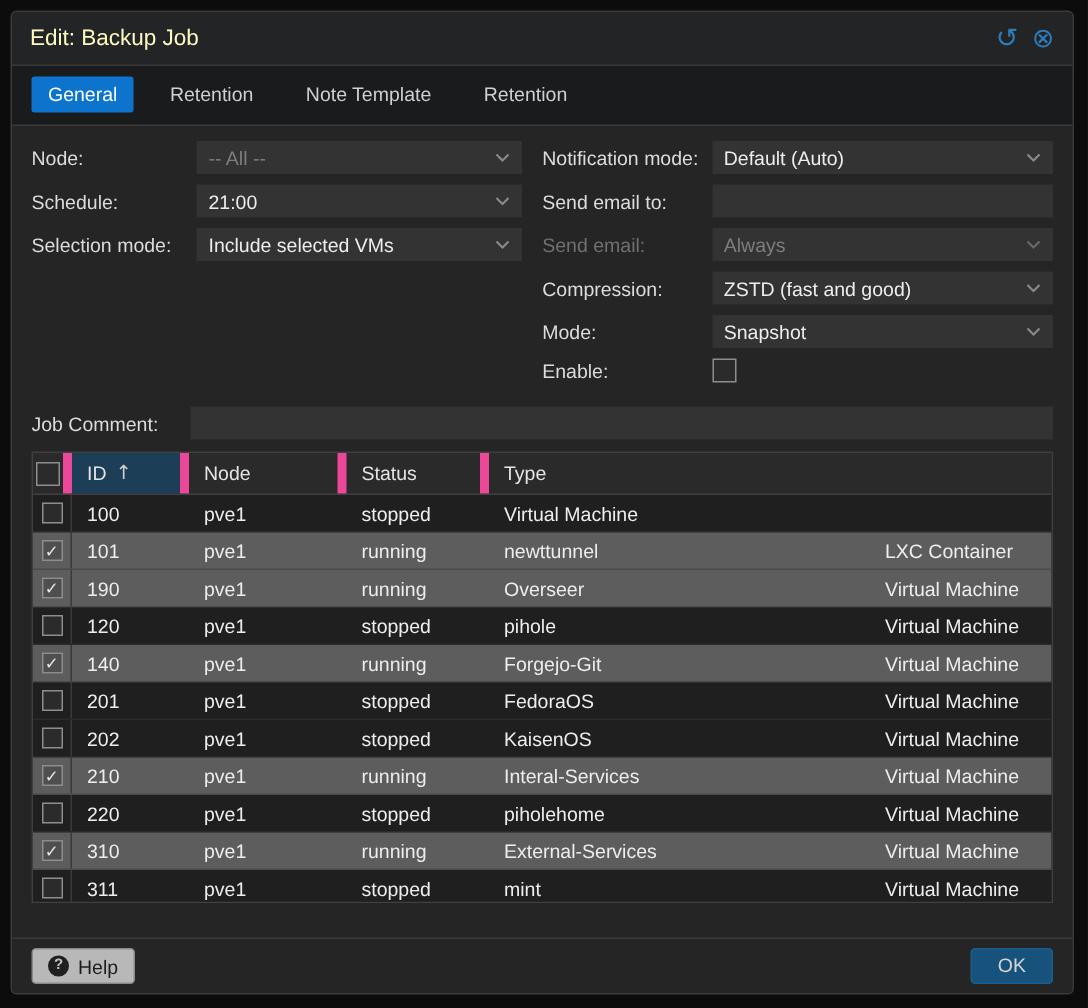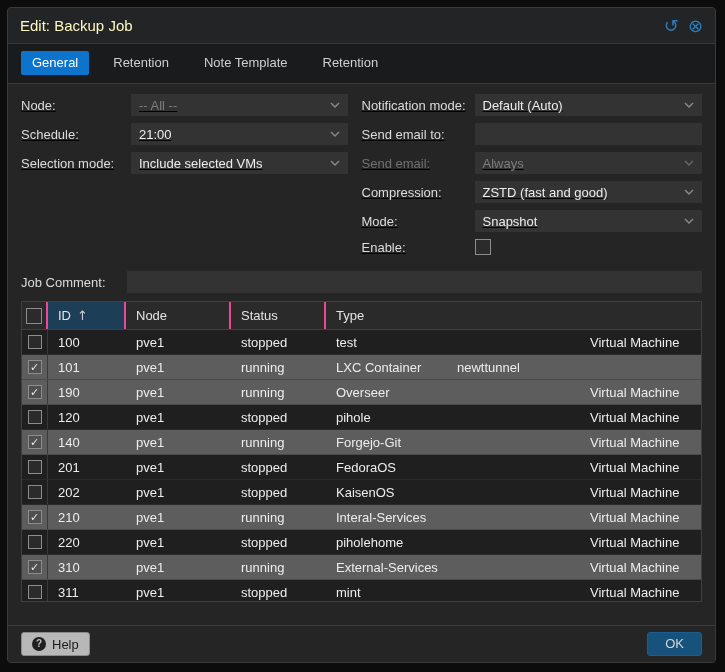--- a/index.html
+++ b/index.html
@@ -23,21 +23,21 @@
             display:flex; align-items:flex-end; padding:0 0 8px 13px; gap:13px; }
   .tab { height:24px; line-height:24px; padding:0 11px; color:#cfcfcf;
          border-radius:2px; cursor:pointer; }
   .tab.active { background:#0d74ce; color:#ffffff; }
 
   
   .body { padding:10px 13px 0 13px; }
   .form { display:flex; }
   .fcol { width:50%; }
   .fcol.left  { padding-right:14px; }
-  .field-row { display:flex; align-items:center; margin-bottom:7px;text-decoration:underline; }
+  .field-row { display:flex; align-items:center; margin-bottom:7px; }
   .flabel { width:110px; flex-shrink:0; color:#dcdcdc; line-height:15px; }
   .fcol.right .flabel { width:113px; }
   .field { flex:1; height:22px; background:#333333; display:flex; align-items:center;
            padding:0 8px; color:#ededed; white-space:nowrap; overflow:hidden; }
   .chev { margin-left:auto; flex-shrink:0; }
   .chev svg { display:block; }
   .field-row.disabled .field { color:#7d7d7d; }
   .field-row.label-disabled .flabel { color:#707070; }
   input.fld-input { flex:1; height:22px; background:#333333; border:none; outline:none;
                     color:#ededed; padding:0 8px; font:13px "Liberation Sans",sans-serif; }
@@ -47,21 +47,21 @@
   .enable-row { margin-bottom:0; }
 
   
   .comment-row { display:flex; align-items:center; margin-top:16px; margin-bottom:8px; }
   .comment-row .flabel { width:106px; }
 
   
   .grid { border:1px solid #404040; height:301px; overflow:hidden; background:#1c1c1c; }
   .ghead { display:flex; height:28px; background:#2a2a2a; border-bottom:1px solid #404040; }
   .hcell { display:flex; align-items:center; padding:0 10px; color:#e4e4e4;
-           border-right:2px solid #ec4899; cursor:pointer; }
+           border-right:6px solid #ec4899; cursor:pointer; }
   .hcell:last-child { border-right:none; }
   .hcell.sorted { background:#1d3e57; }
   .sort-arrow { margin-left:6px; color:#cfcfcf; font-family:"DejaVu Sans",sans-serif; }
   .col-cb { width:26px; justify-content:center; padding:0; flex-shrink:0; }
   .col-id { width:78px; flex-shrink:0; }
   .col-node { width:105px; flex-shrink:0;text-align:center; }
   .col-status { width:95px; flex-shrink:0; }
   .col-name { flex:1; min-width:0; }
   .col-type { width:121px; flex-shrink:0; }
   .grow { display:flex; height:25px; align-items:stretch; background:#1f1f1f;
@@ -220,33 +220,32 @@
         <span class="hcell col-type">Type</span>
       </div>
       <div id="grid-body">
   <div class="grow">
     <span class="gcell col-cb">
               <span class="cbx"></span>
             </span>
     <span class="gcell col-id">100</span>
     <span class="gcell col-node">pve1</span>
     <span class="gcell col-status">stopped</span>
-    <span class="gcell col-name">test</span>
     <span class="gcell col-type">Virtual Machine</span>
   </div>
 
   <div class="grow sel">
     <span class="gcell col-cb">
               <span class="cbx">✓</span>
             </span>
     <span class="gcell col-id">101</span>
     <span class="gcell col-node">pve1</span>
     <span class="gcell col-status">running</span>
+    <span class="gcell col-name">newttunnel</span>
     <span class="gcell col-type">LXC Container</span>
-    <span class="gcell col-name">newttunnel</span>
   </div>
 
   <div class="grow sel">
     <span class="gcell col-cb">
               <span class="cbx">✓</span>
             </span>
     <span class="gcell col-id">190</span>
     <span class="gcell col-node">pve1</span>
     <span class="gcell col-status">running</span>
     <span class="gcell col-name">Overseer</span>

